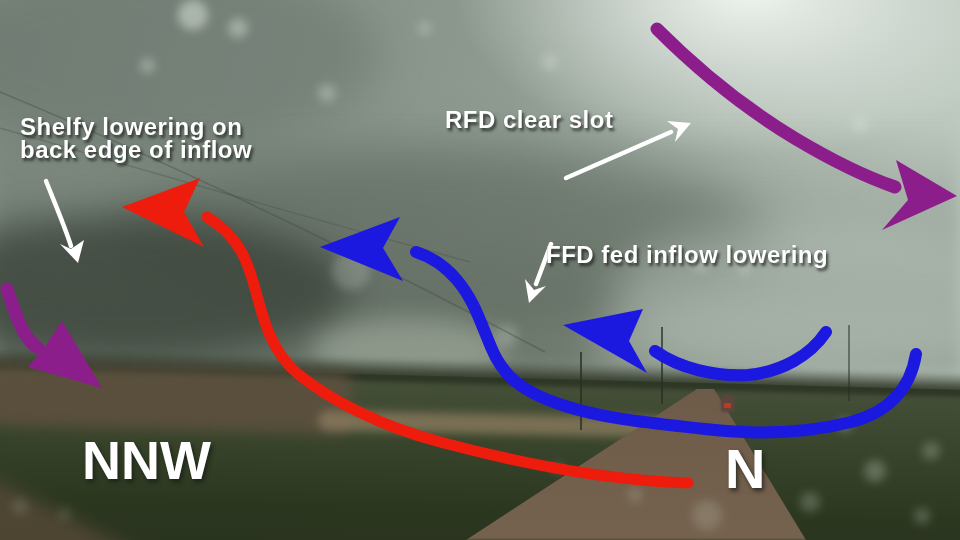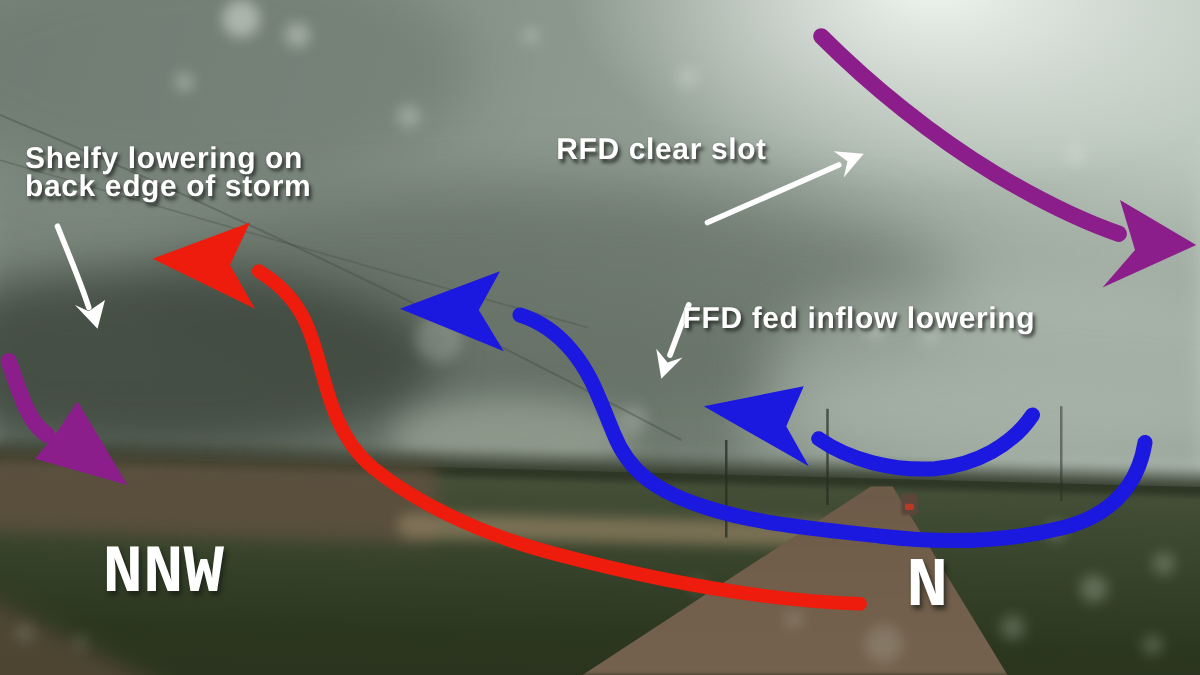--- a/index.html
+++ b/index.html
@@ -44,21 +44,21 @@
   .taillight{left:724px;top:403px;width:7px;height:5px;background:#b83b28;border-radius:1px;filter:blur(.5px);}
   .drop{border-radius:50%;filter:blur(5px);background:#e2eae2;}
   .drop.g{background:#cdd8c8;}
 
   
   svg.overlay{inset:0;width:960px;height:540px;}
   .lbl{color:#fff;font-weight:700;font-size:24px;line-height:23px;letter-spacing:.5px;
        white-space:pre-line;
        text-shadow:2px 3px 3px rgba(25,30,25,.75),0 0 1px rgba(25,30,25,.4);}
   .compass{color:#fff;font-weight:700;line-height:1;
-           text-shadow:2px 3px 4px rgba(20,25,20,.7);font-family:Liberation Mono, monospace;}
+           text-shadow:2px 3px 4px rgba(20,25,20,.7);}
 </style>
 </head>
 <body>
 
 <div class="stage">
 
   <div class="sky"></div>
   <div class="cloud c0"></div>
   <div class="cloud c2"></div>
   <div class="cloud c3"></div>
@@ -142,18 +142,18 @@
       <polygon points="691,123 675,142 678,129 667,121" fill="#ffffff"></polygon>
     </g>
 
     <g>
       <path d="M 551 244 L 536 284" fill="none" stroke="#ffffff" stroke-width="4.5" stroke-linecap="round"></path>
       <polygon points="529,303 525,279 534,290 546,286" fill="#ffffff"></polygon>
     </g>
   </svg>
 
   <div class="lbl" style="left:20px;top:115px;">Shelfy lowering on
-back edge of storm</div>
+back edge of inflow</div>
   <div class="lbl" style="left:445px;top:108px;">RFD clear slot</div>
   <div class="lbl" style="left:546px;top:243px;">FFD fed inflow lowering</div>
   <div class="compass" style="left:82px;top:433px;font-size:54px;">NNW</div>
   <div class="compass" style="left:725px;top:441px;font-size:56px;">N</div>
 </div>
 
 </body></html>

